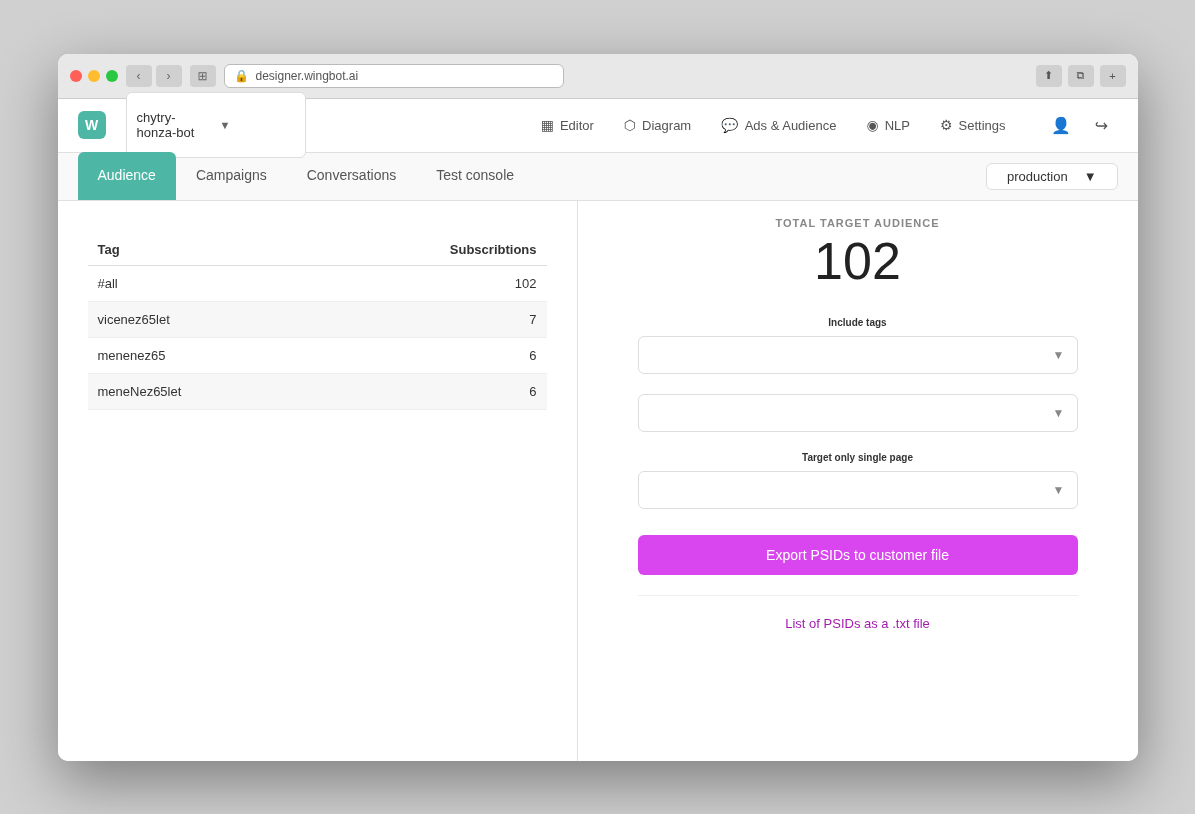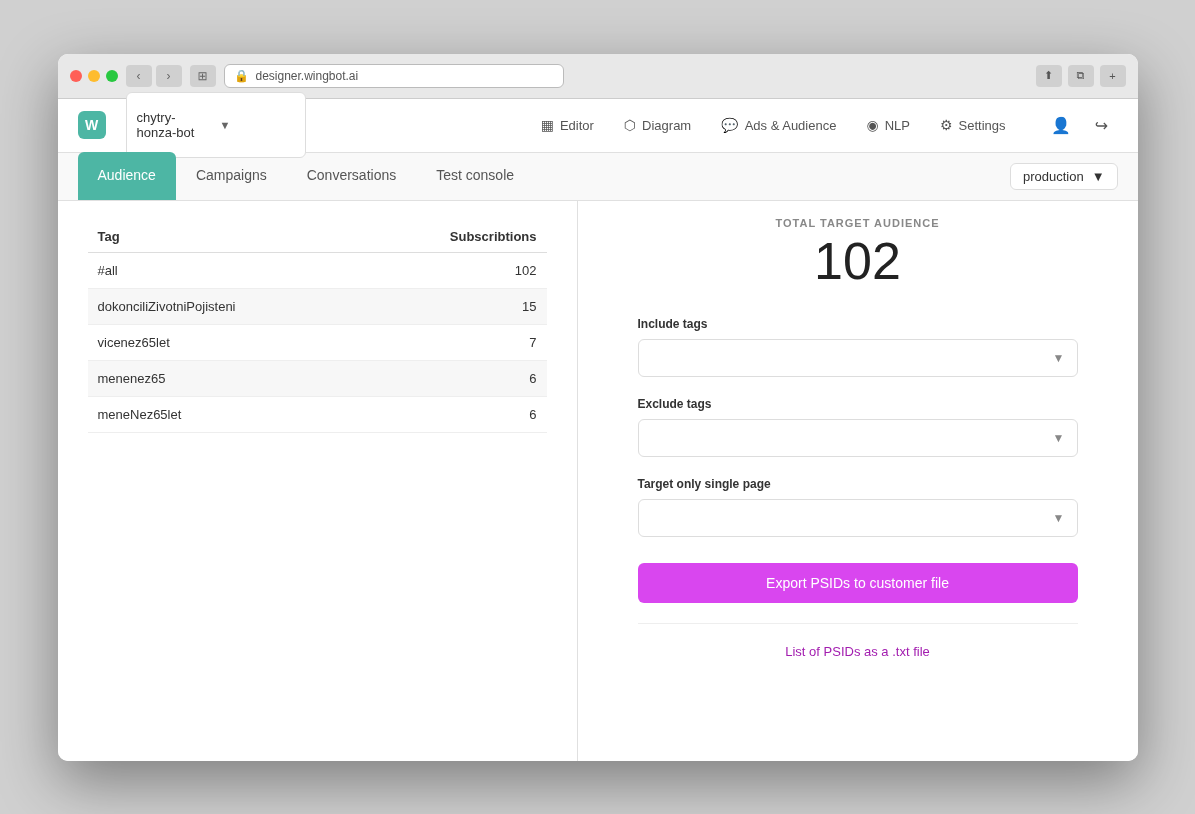--- a/index.html
+++ b/index.html
@@ -208,39 +208,39 @@
       border-bottom: 2px solid #4db6a4;
     }
 
     .tab-spacer { flex: 1; }
 
     .env-selector {
       display: flex;
       align-items: center;
       border: 1px solid #ddd;
       border-radius: 6px;
-      padding: 5px 12px;
-      gap: 8px;
+      padding: 5px 20px;
+      gap: 16px;
       background: #fff;
       cursor: pointer;
       font-size: 13px;
       color: #333;
     }
 
     
     .main-content {
       display: flex;
       background: #fff;
       min-height: 560px;
     }
 
     
     .left-panel {
       width: 520px;
-      padding: 20px 30px;
+      padding: 33px 30px;
       border-right: 1px solid #e0e0e0;
     }
 
     .audience-table {
       width: 100%;
       border-collapse: collapse;
     }
 
     .audience-table th {
       text-align: left;
@@ -294,24 +294,24 @@
       color: #222;
       line-height: 1;
     }
 
     .filter-section {
       width: 100%;
       max-width: 440px;
     }
 
     .filter-label {
-      font-size: 12px;
+      font-size: 10px;
       font-weight: 600;
       color: #333;
-      text-align: left;
+      text-align: center;
       margin-bottom: 8px;
     }
 
     .filter-dropdown {
       width: 100%;
       border: 1px solid #ddd;
       border-radius: 6px;
       padding: 8px 12px;
       display: flex;
       align-items: center;
@@ -444,24 +444,20 @@
             <th>Tag</th>
             <th class="right">Subscribtions</th>
           </tr>
         </thead>
         <tbody>
           <tr>
             <td>#all</td>
             <td class="right">102</td>
           </tr>
           <tr>
-            <td>dokonciliZivotniPojisteni</td>
-            <td class="right">15</td>
-          </tr>
-          <tr>
             <td>vicenez65let</td>
             <td class="right">7</td>
           </tr>
           <tr>
             <td>menenez65</td>
             <td class="right">6</td>
           </tr>
           <tr>
             <td>meneNez65let</td>
             <td class="right">6</td>
@@ -478,21 +474,20 @@
       </div>
 
       <div class="filter-section">
 
         <div class="filter-label">Include tags</div>
         <div class="filter-dropdown">
           <span></span>
           <span class="dd-arrow">▼</span>
         </div>
 
-        <div class="filter-label">Exclude tags</div>
         <div class="filter-dropdown">
           <span></span>
           <span class="dd-arrow">▼</span>
         </div>
 
         <div class="filter-label">Target only single page</div>
         <div class="filter-dropdown">
           <span></span>
           <span class="dd-arrow">▼</span>
         </div>

